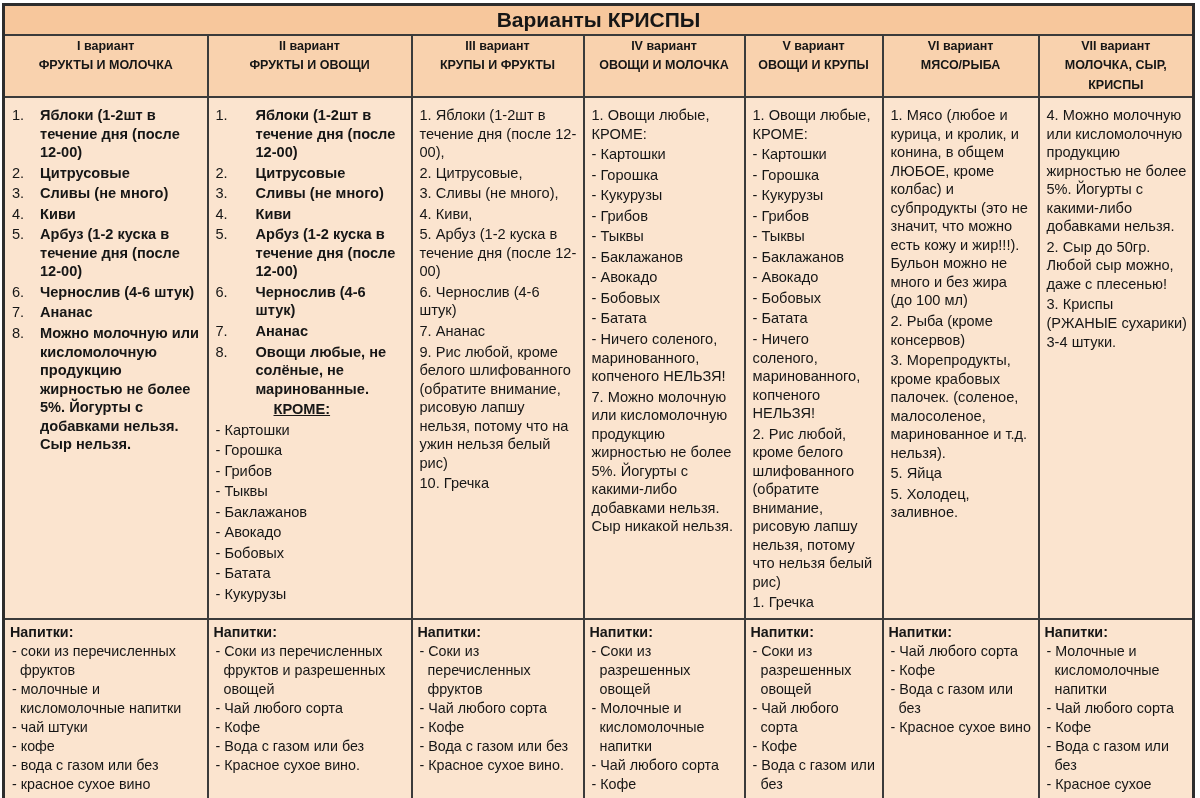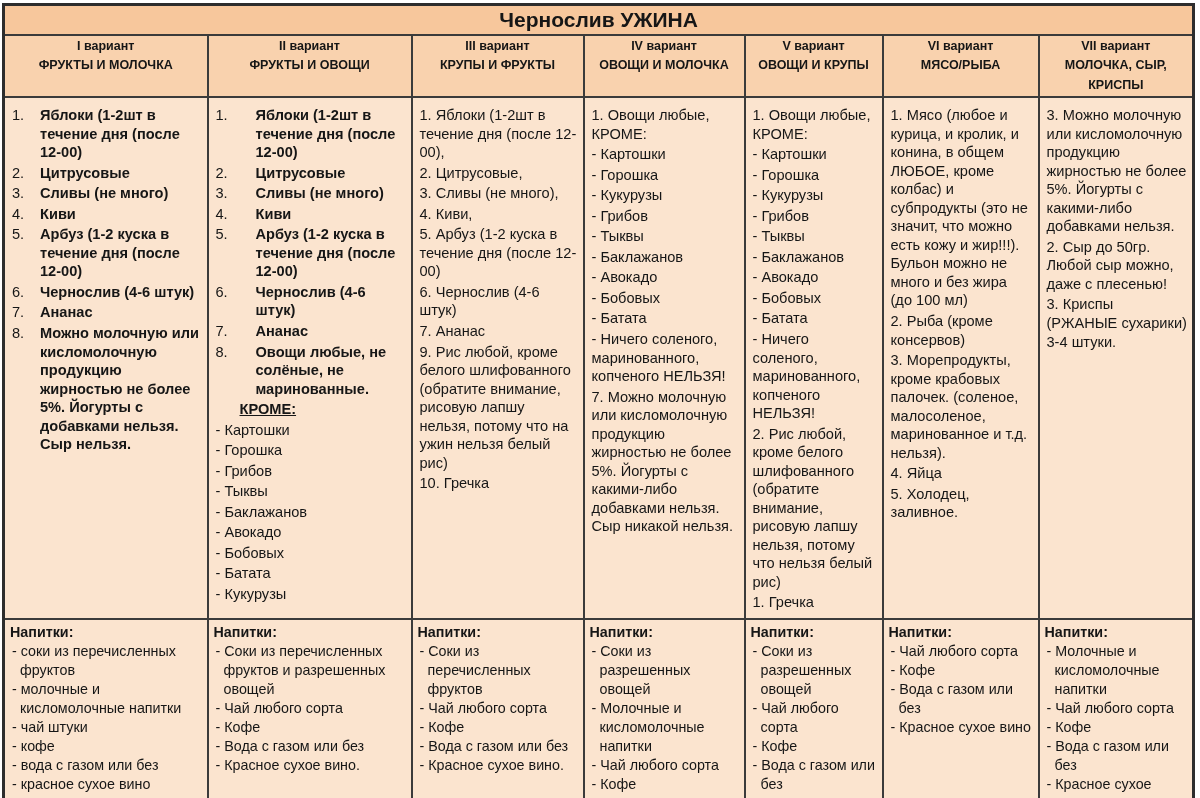--- a/index.html
+++ b/index.html
@@ -50,21 +50,21 @@
       <col style="width:204px">
         <col style="width:204px">
         <col style="width:172px">
       <col style="width:161px">
         <col style="width:138px">
         <col style="width:156px">
       <col style="width:155px">
     </colgroup>
     <thead>
       <tr>
-        <th class="title-cell" colspan="7">Чернослив УЖИНА</th>
+        <th class="title-cell" colspan="7">Варианты КРИСПЫ</th>
       </tr>
       <tr id="header-row">
           <th class="head-cell">
             <div>I  вариант</div>
             <div>ФРУКТЫ И МОЛОЧКА</div>
           </th>
           <th class="head-cell">
             <div>II вариант</div>
             <div>ФРУКТЫ И ОВОЩИ</div>
           </th>
@@ -152,21 +152,21 @@
               <span class="t">Чернослив (4-6 штук)</span>
             </div>
             <div class="num-item">
               <span class="n" style="flex-basis: 40px;">7.</span>
               <span class="t">Ананас</span>
             </div>
             <div class="num-item">
               <span class="n" style="flex-basis: 40px;">8.</span>
               <span class="t">Овощи любые, не солёные, не маринованные.</span>
             </div>
-            <div class="flat-item krome" style="margin-left: 24px;">КРОМЕ:</div>
+            <div class="flat-item krome" style="margin-left: 58px;">КРОМЕ:</div>
             <div class="flat-item">- Картошки</div>
             <div class="flat-item">- Горошка</div>
             <div class="flat-item">- Грибов</div>
             <div class="flat-item">- Тыквы</div>
             <div class="flat-item">- Баклажанов</div>
             <div class="flat-item">- Авокадо</div>
             <div class="flat-item">- Бобовых</div>
             <div class="flat-item">- Батата</div>
             <div class="flat-item">- Кукурузы</div>
           </td>
@@ -207,25 +207,25 @@
             <div class="flat-item">- Бобовых</div>
             <div class="flat-item">- Батата</div>
             <div class="flat-item">- Ничего соленого, маринованного, копченого НЕЛЬЗЯ!</div>
             <div class="flat-item">2. Рис любой, кроме белого шлифованного (обратите внимание, рисовую лапшу нельзя, потому что нельзя белый рис)</div>
             <div class="flat-item">1. Гречка</div>
           </td>
           <td class="body-cell">
             <div class="flat-item">1. Мясо (любое и курица, и кролик, и конина, в общем ЛЮБОЕ, кроме колбас) и субпродукты (это не значит, что можно есть кожу и жир!!!). Бульон можно не много и без жира (до 100 мл)</div>
             <div class="flat-item">2. Рыба (кроме консервов)</div>
             <div class="flat-item">3. Морепродукты, кроме крабовых палочек. (соленое, малосоленое, маринованное и т.д. нельзя).</div>
-            <div class="flat-item">4. Яйца</div>
+            <div class="flat-item">5. Яйца</div>
             <div class="flat-item">5. Холодец, заливное.</div>
           </td>
           <td class="body-cell">
-            <div class="flat-item">3. Можно молочную или кисломолочную продукцию жирностью не более 5%. Йогурты с какими-либо добавками нельзя.</div>
+            <div class="flat-item">4. Можно молочную или кисломолочную продукцию жирностью не более 5%. Йогурты с какими-либо добавками нельзя.</div>
             <div class="flat-item">2. Сыр до 50гр. Любой сыр можно, даже с плесенью!</div>
             <div class="flat-item">3. Криспы (РЖАНЫЕ сухарики) 3-4 штуки.</div>
           </td>
         </tr>
       <tr id="drinks-row">
           <td class="drinks-cell">
             <div class="drinks-title">Напитки:</div>
             <div class="drink-line">- соки из перечисленных фруктов</div>
             <div class="drink-line">- молочные и кисломолочные напитки</div>
             <div class="drink-line">- чай штуки</div>

